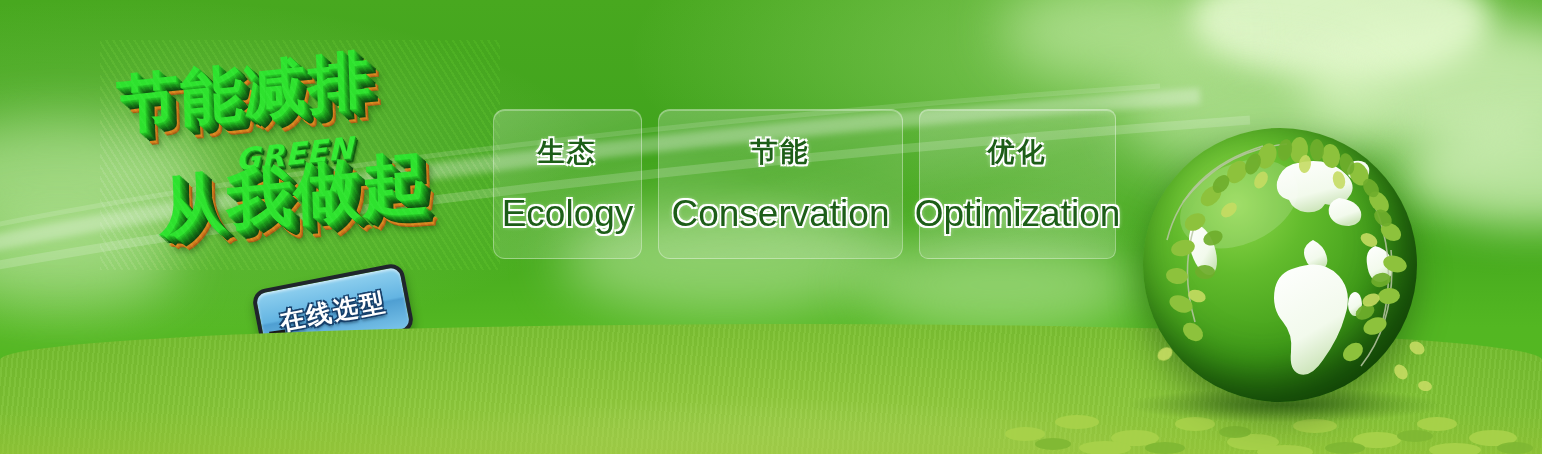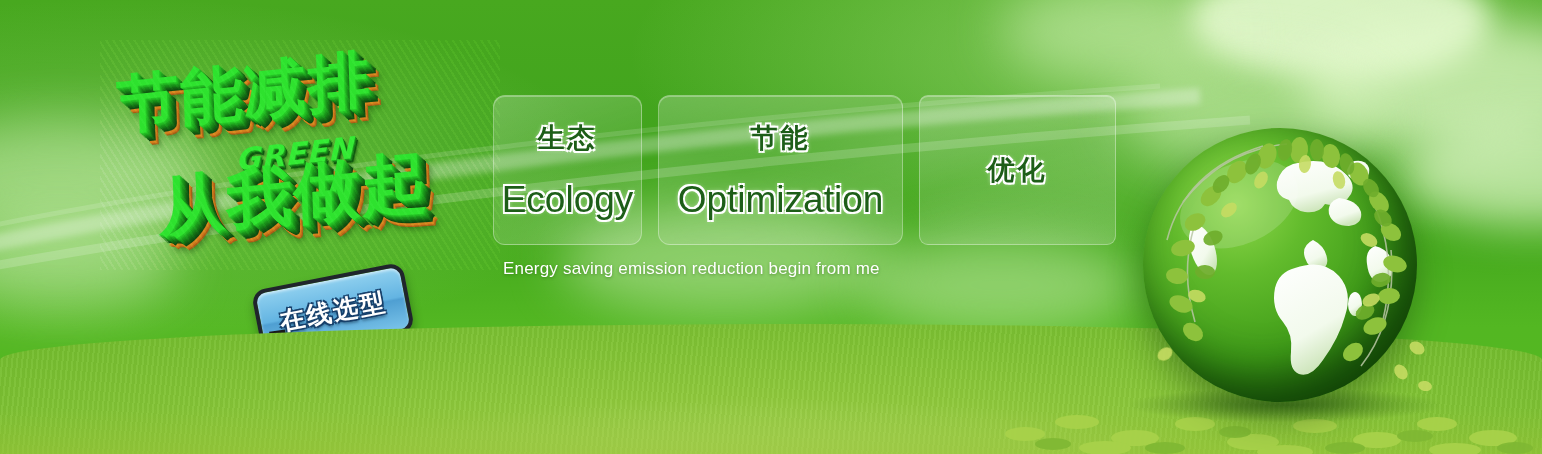--- a/index.html
+++ b/index.html
@@ -79,20 +79,21 @@
   .cards{position:absolute;left:493px;top:95px;display:flex;gap:16px;}
   .card{
     width:147px;height:148px;
     border-radius:12px;
     background:linear-gradient(160deg, rgba(255,255,255,.22) 0%, rgba(255,255,255,.10) 45%, rgba(255,255,255,.17) 100%);
     border:1px solid rgba(255,255,255,.32);
     box-shadow:inset 0 1px 0 rgba(255,255,255,.30);
     display:flex;flex-direction:column;align-items:center;justify-content:center;
     gap:23px;
     cursor:pointer;
+    margin-top:14px;
   }
   .card.wide{width:243px;}
   .card.mid{width:195px;border-radius:9px;}
   .card-cn{
     font-family:"DejaVu Sans","Liberation Sans",sans-serif;
     font-size:27px;font-weight:bold;color:#1d5e18;letter-spacing:3px;
     text-shadow:
       -1.6px -1.6px 0 #fff, 1.6px -1.6px 0 #fff, -1.6px 1.6px 0 #fff, 1.6px 1.6px 0 #fff,
       0 0 5px rgba(255,255,255,.95);
   }
@@ -173,30 +174,30 @@
 
   <div class="cards">
 
     <div class="card">
       <div class="card-cn">生态</div>
       <div class="card-en">Ecology</div>
     </div>
 
     <div class="card wide">
       <div class="card-cn">节能</div>
+      <div class="card-en">Conservation</div>
+    </div>
+
+    <div class="card mid">
+      <div class="card-cn">优化</div>
       <div class="card-en">Optimization</div>
     </div>
 
-    <div class="card mid">
-      <div class="card-cn">优化</div>
-    </div>
-
   </div>
 
-  <div class="subtitle">Energy saving emission reduction begin from me</div>
 
   <div class="cta-wrap">
     <div class="cta">
       <span>在线选型</span>
     </div>
   </div>
 
   <svg class="cursor-hand" width="96" height="108" viewBox="0 0 32 36">
     <g transform="rotate(-8 16 18)">
       <path fill="#ffffff" stroke="#1a1a1a" stroke-width="1.4" stroke-linejoin="miter" d="M11 2 h4 v13 h2 V6 h4 v9 h2 V9 h4 v13 h2 v7

